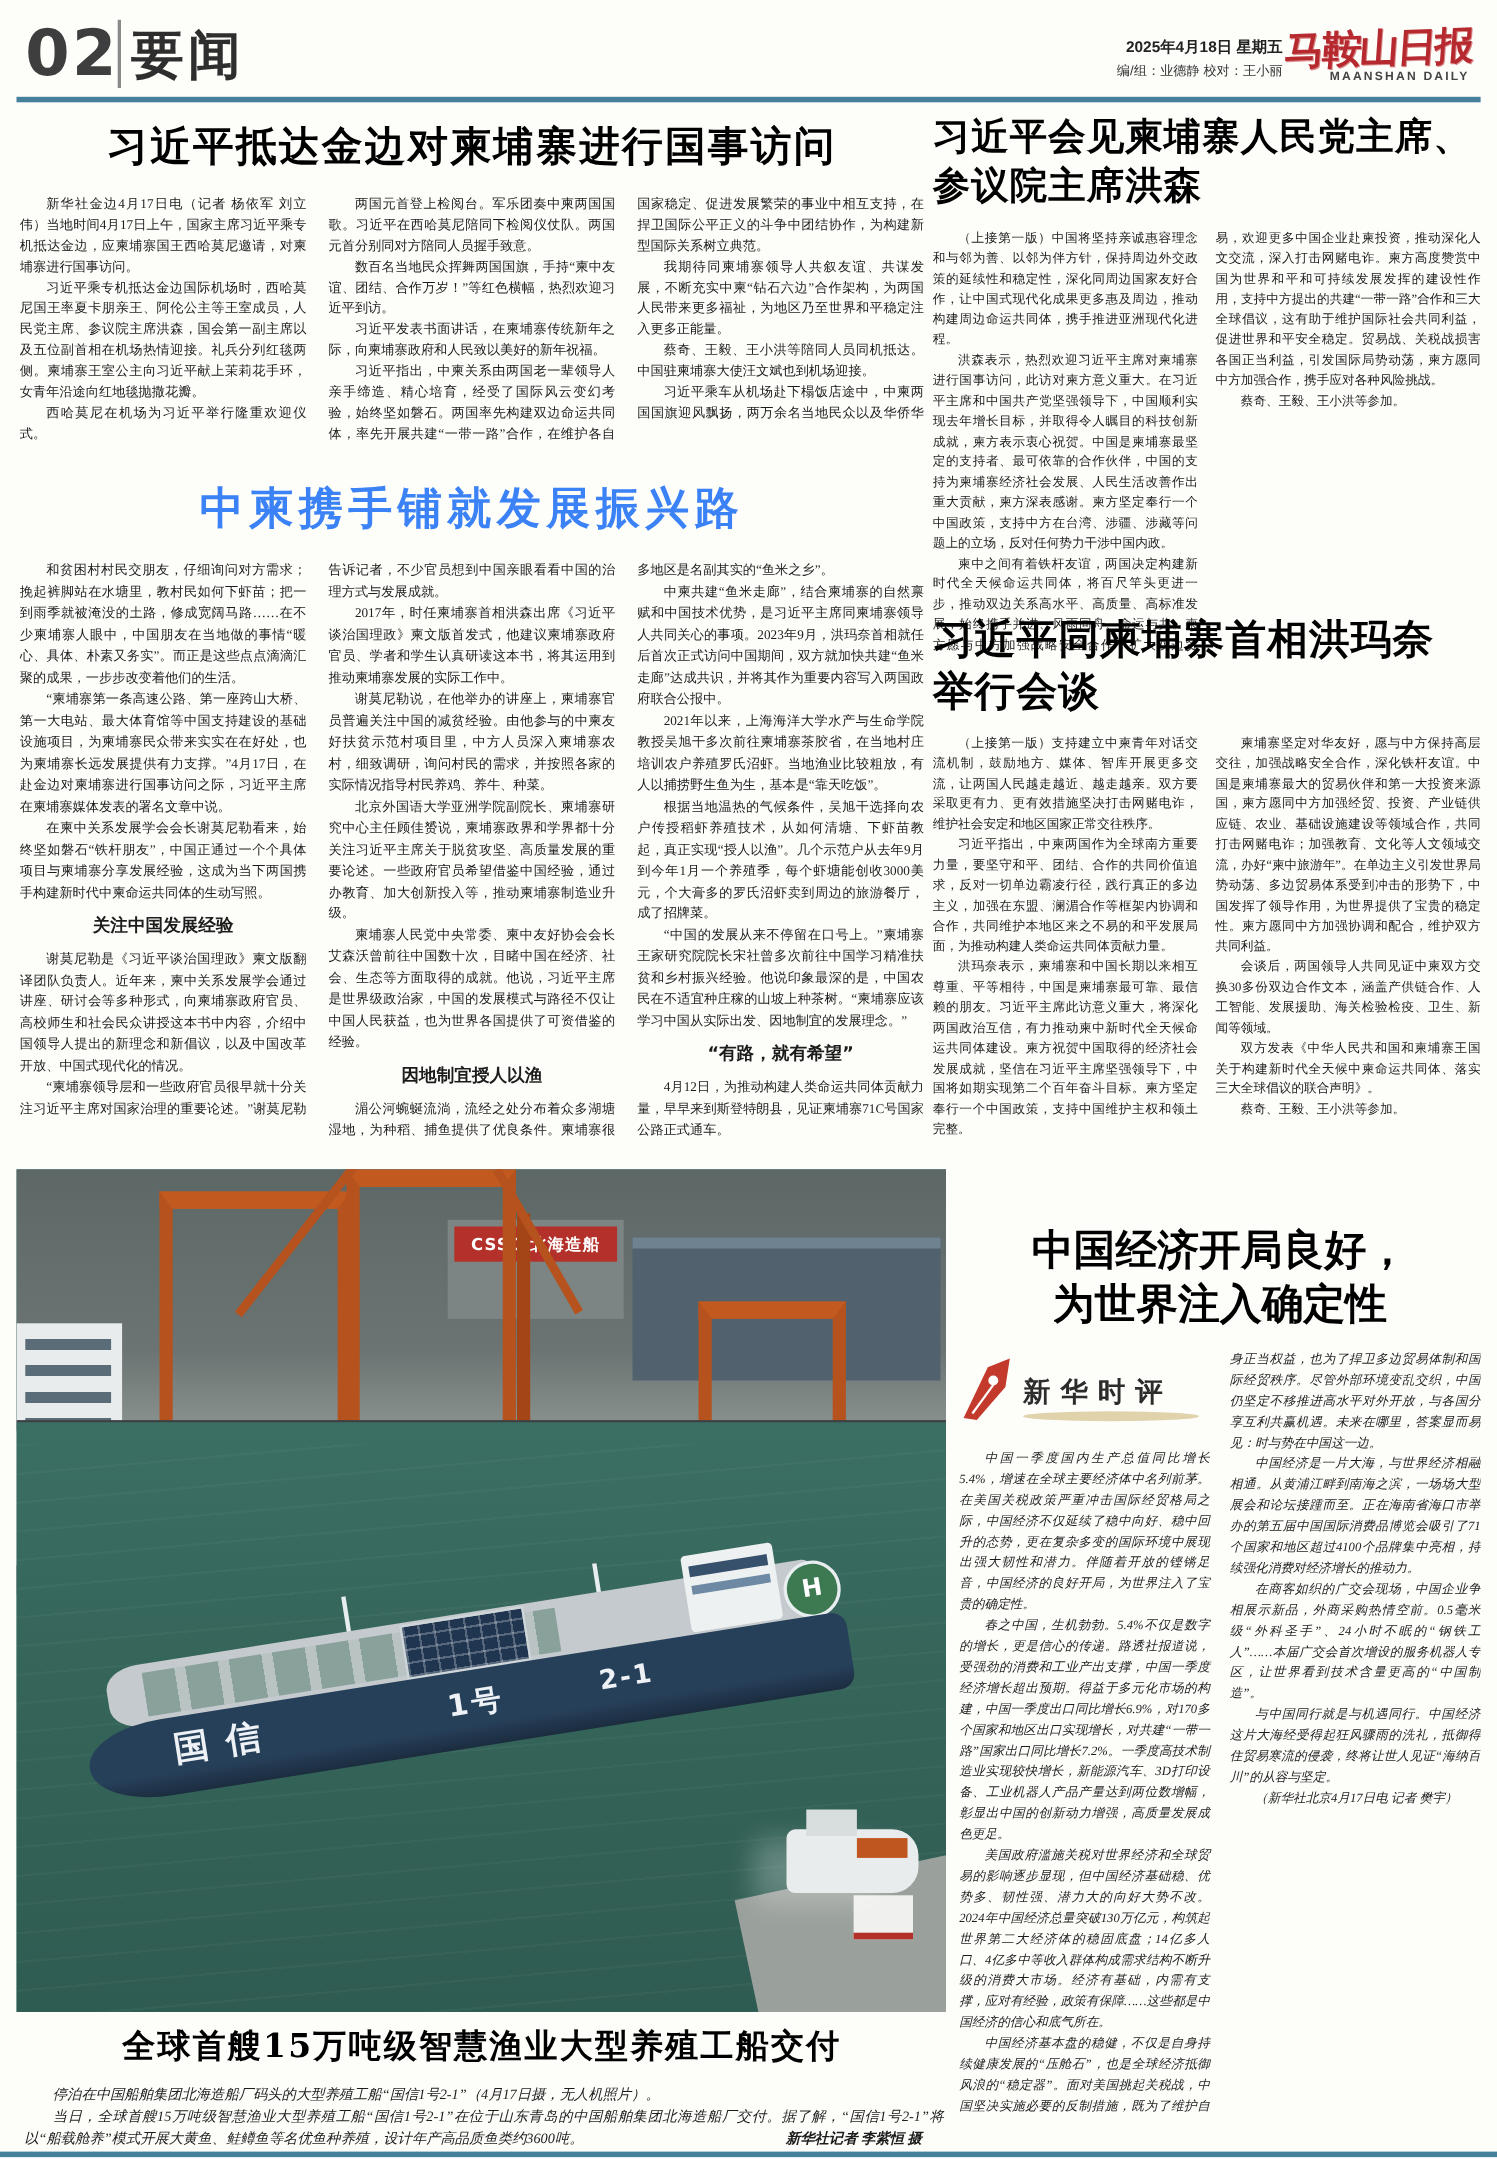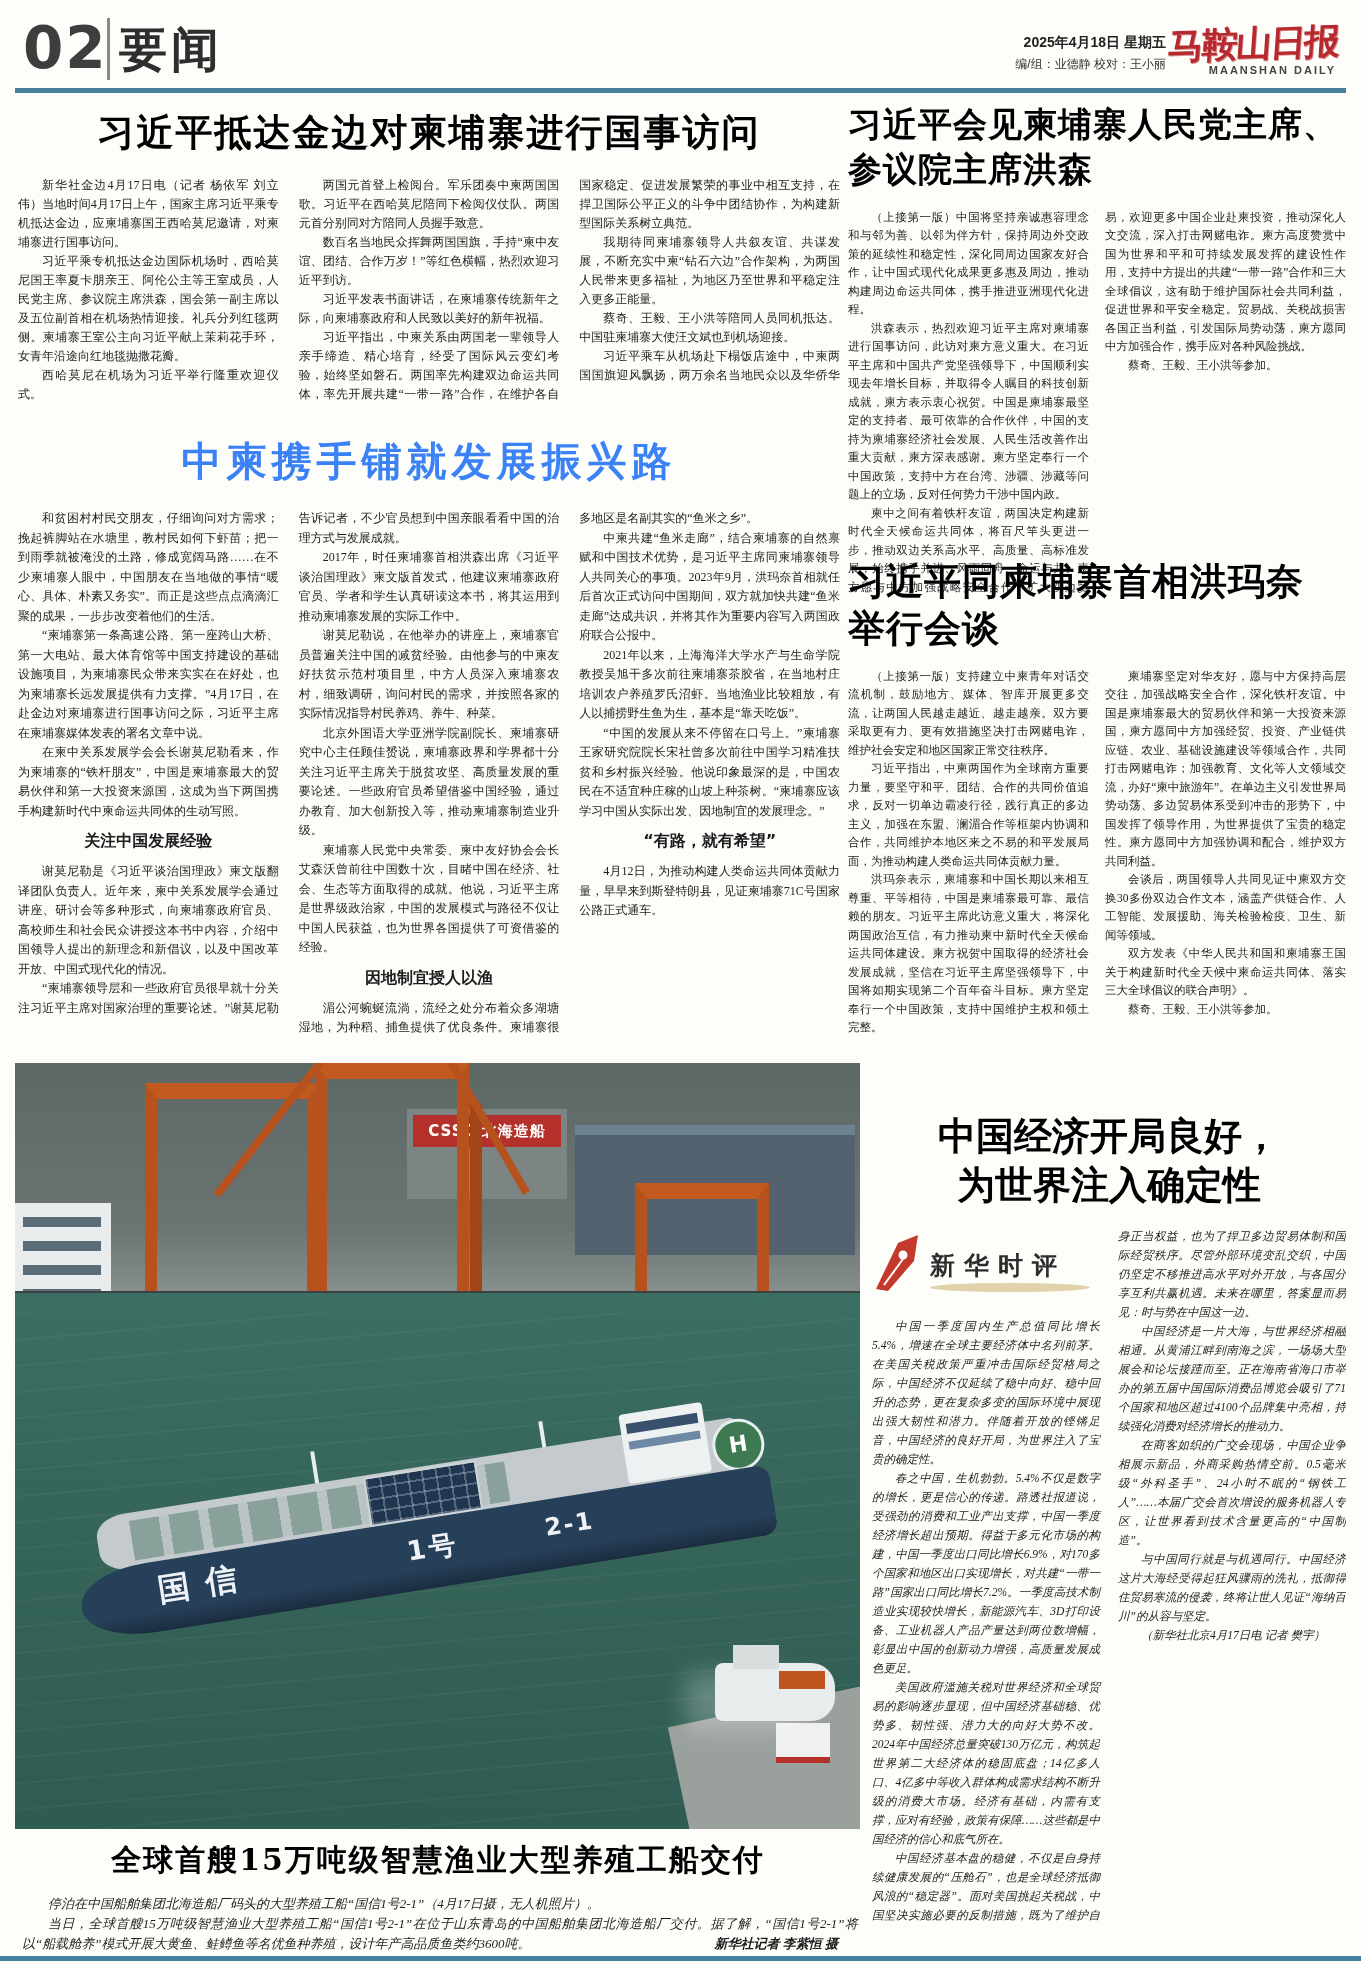--- a/index.html
+++ b/index.html
@@ -151,32 +151,33 @@
       <p>柬中之间有着铁杆友谊，两国决定构建新时代全天候命运共同体，将百尺竿头更进一步，推动双边关系高水平、高质量、高标准发展，始终携手并进、风雨同舟、命运与共。柬方愿与中方加强战略安全合作，扩大双边贸易，欢迎更多中国企业赴柬投资，推动深化人文交流，深入打击网赌电诈。柬方高度赞赏中国为世界和平和可持续发展发挥的建设性作用，支持中方提出的共建“一带一路”合作和三大全球倡议，这有助于维护国际社会共同利益，促进世界和平安全稳定。贸易战、关税战损害各国正当利益，引发国际局势动荡，柬方愿同中方加强合作，携手应对各种风险挑战。</p>
       <p>蔡奇、王毅、王小洪等参加。</p>
     </div>
   </div>
 
   <div class="a3">
     <h1 class="a3-head">中柬携手铺就发展振兴路</h1>
     <div class="a3-cols bodytxt">
       <p>和贫困村村民交朋友，仔细询问对方需求；挽起裤脚站在水塘里，教村民如何下虾苗；把一到雨季就被淹没的土路，修成宽阔马路……在不少柬埔寨人眼中，中国朋友在当地做的事情“暖心、具体、朴素又务实”。而正是这些点点滴滴汇聚的成果，一步步改变着他们的生活。</p>
       <p>“柬埔寨第一条高速公路、第一座跨山大桥、第一大电站、最大体育馆等中国支持建设的基础设施项目，为柬埔寨民众带来实实在在好处，也为柬埔寨长远发展提供有力支撑。”4月17日，在赴金边对柬埔寨进行国事访问之际，习近平主席在柬埔寨媒体发表的署名文章中说。</p>
-      <p>在柬中关系发展学会会长谢莫尼勒看来，作为柬埔寨的“铁杆朋友”，中国是柬埔寨最大的贸易伙伴和第一大投资来源国，这成为当下两国携手构建新时代中柬命运共同体的生动写照。</p>
+      <p>在柬中关系发展学会会长谢莫尼勒看来，始终坚如磐石“铁杆朋友”，中国正通过一个个具体项目与柬埔寨分享发展经验，这成为当下两国携手构建新时代中柬命运共同体的生动写照。</p>
       <h3 class="sub">关注中国发展经验</h3>
       <p>谢莫尼勒是《习近平谈治国理政》柬文版翻译团队负责人。近年来，柬中关系发展学会通过讲座、研讨会等多种形式，向柬埔寨政府官员、高校师生和社会民众讲授这本书中内容，介绍中国领导人提出的新理念和新倡议，以及中国改革开放、中国式现代化的情况。</p>
       <p>“柬埔寨领导层和一些政府官员很早就十分关注习近平主席对国家治理的重要论述。”谢莫尼勒告诉记者，不少官员想到中国亲眼看看中国的治理方式与发展成就。</p>
       <p>2017年，时任柬埔寨首相洪森出席《习近平谈治国理政》柬文版首发式，他建议柬埔寨政府官员、学者和学生认真研读这本书，将其运用到推动柬埔寨发展的实际工作中。</p>
       <p>谢莫尼勒说，在他举办的讲座上，柬埔寨官员普遍关注中国的减贫经验。由他参与的中柬友好扶贫示范村项目里，中方人员深入柬埔寨农村，细致调研，询问村民的需求，并按照各家的实际情况指导村民养鸡、养牛、种菜。</p>
       <p>北京外国语大学亚洲学院副院长、柬埔寨研究中心主任顾佳赟说，柬埔寨政界和学界都十分关注习近平主席关于脱贫攻坚、高质量发展的重要论述。一些政府官员希望借鉴中国经验，通过办教育、加大创新投入等，推动柬埔寨制造业升级。</p>
       <p>柬埔寨人民党中央常委、柬中友好协会会长艾森沃曾前往中国数十次，目睹中国在经济、社会、生态等方面取得的成就。他说，习近平主席是世界级政治家，中国的发展模式与路径不仅让中国人民获益，也为世界各国提供了可资借鉴的经验。</p>
       <h3 class="sub">因地制宜授人以渔</h3>
       <p>湄公河蜿蜒流淌，流经之处分布着众多湖塘湿地，为种稻、捕鱼提供了优良条件。柬埔寨很多地区是名副其实的“鱼米之乡”。</p>
       <p>中柬共建“鱼米走廊”，结合柬埔寨的自然禀赋和中国技术优势，是习近平主席同柬埔寨领导人共同关心的事项。2023年9月，洪玛奈首相就任后首次正式访问中国期间，双方就加快共建“鱼米走廊”达成共识，并将其作为重要内容写入两国政府联合公报中。</p>
       <p>2021年以来，上海海洋大学水产与生命学院教授吴旭干多次前往柬埔寨茶胶省，在当地村庄培训农户养殖罗氏沼虾。当地渔业比较粗放，有人以捕捞野生鱼为生，基本是“靠天吃饭”。</p>
+      <p>根据当地温热的气候条件，吴旭干选择向农户传授稻虾养殖技术，从如何清塘、下虾苗教起，真正实现“授人以渔”。几个示范户从去年9月到今年1月一个养殖季，每个虾塘能创收3000美元，个大膏多的罗氏沼虾卖到周边的旅游餐厅，成了招牌菜。</p>
       <p>“中国的发展从来不停留在口号上。”柬埔寨王家研究院院长宋社曾多次前往中国学习精准扶贫和乡村振兴经验。他说印象最深的是，中国农民在不适宜种庄稼的山坡上种茶树。“柬埔寨应该学习中国从实际出发、因地制宜的发展理念。”</p>
       <h3 class="sub">“有路，就有希望”</h3>
       <p>4月12日，为推动构建人类命运共同体贡献力量，早早来到斯登特朗县，见证柬埔寨71C号国家公路正式通车。</p>
 
     </div>
   </div>
 
   <div class="a4">
     <h2 class="a4-head">
       <span>习近平同柬埔寨首相洪玛奈</span><br>

